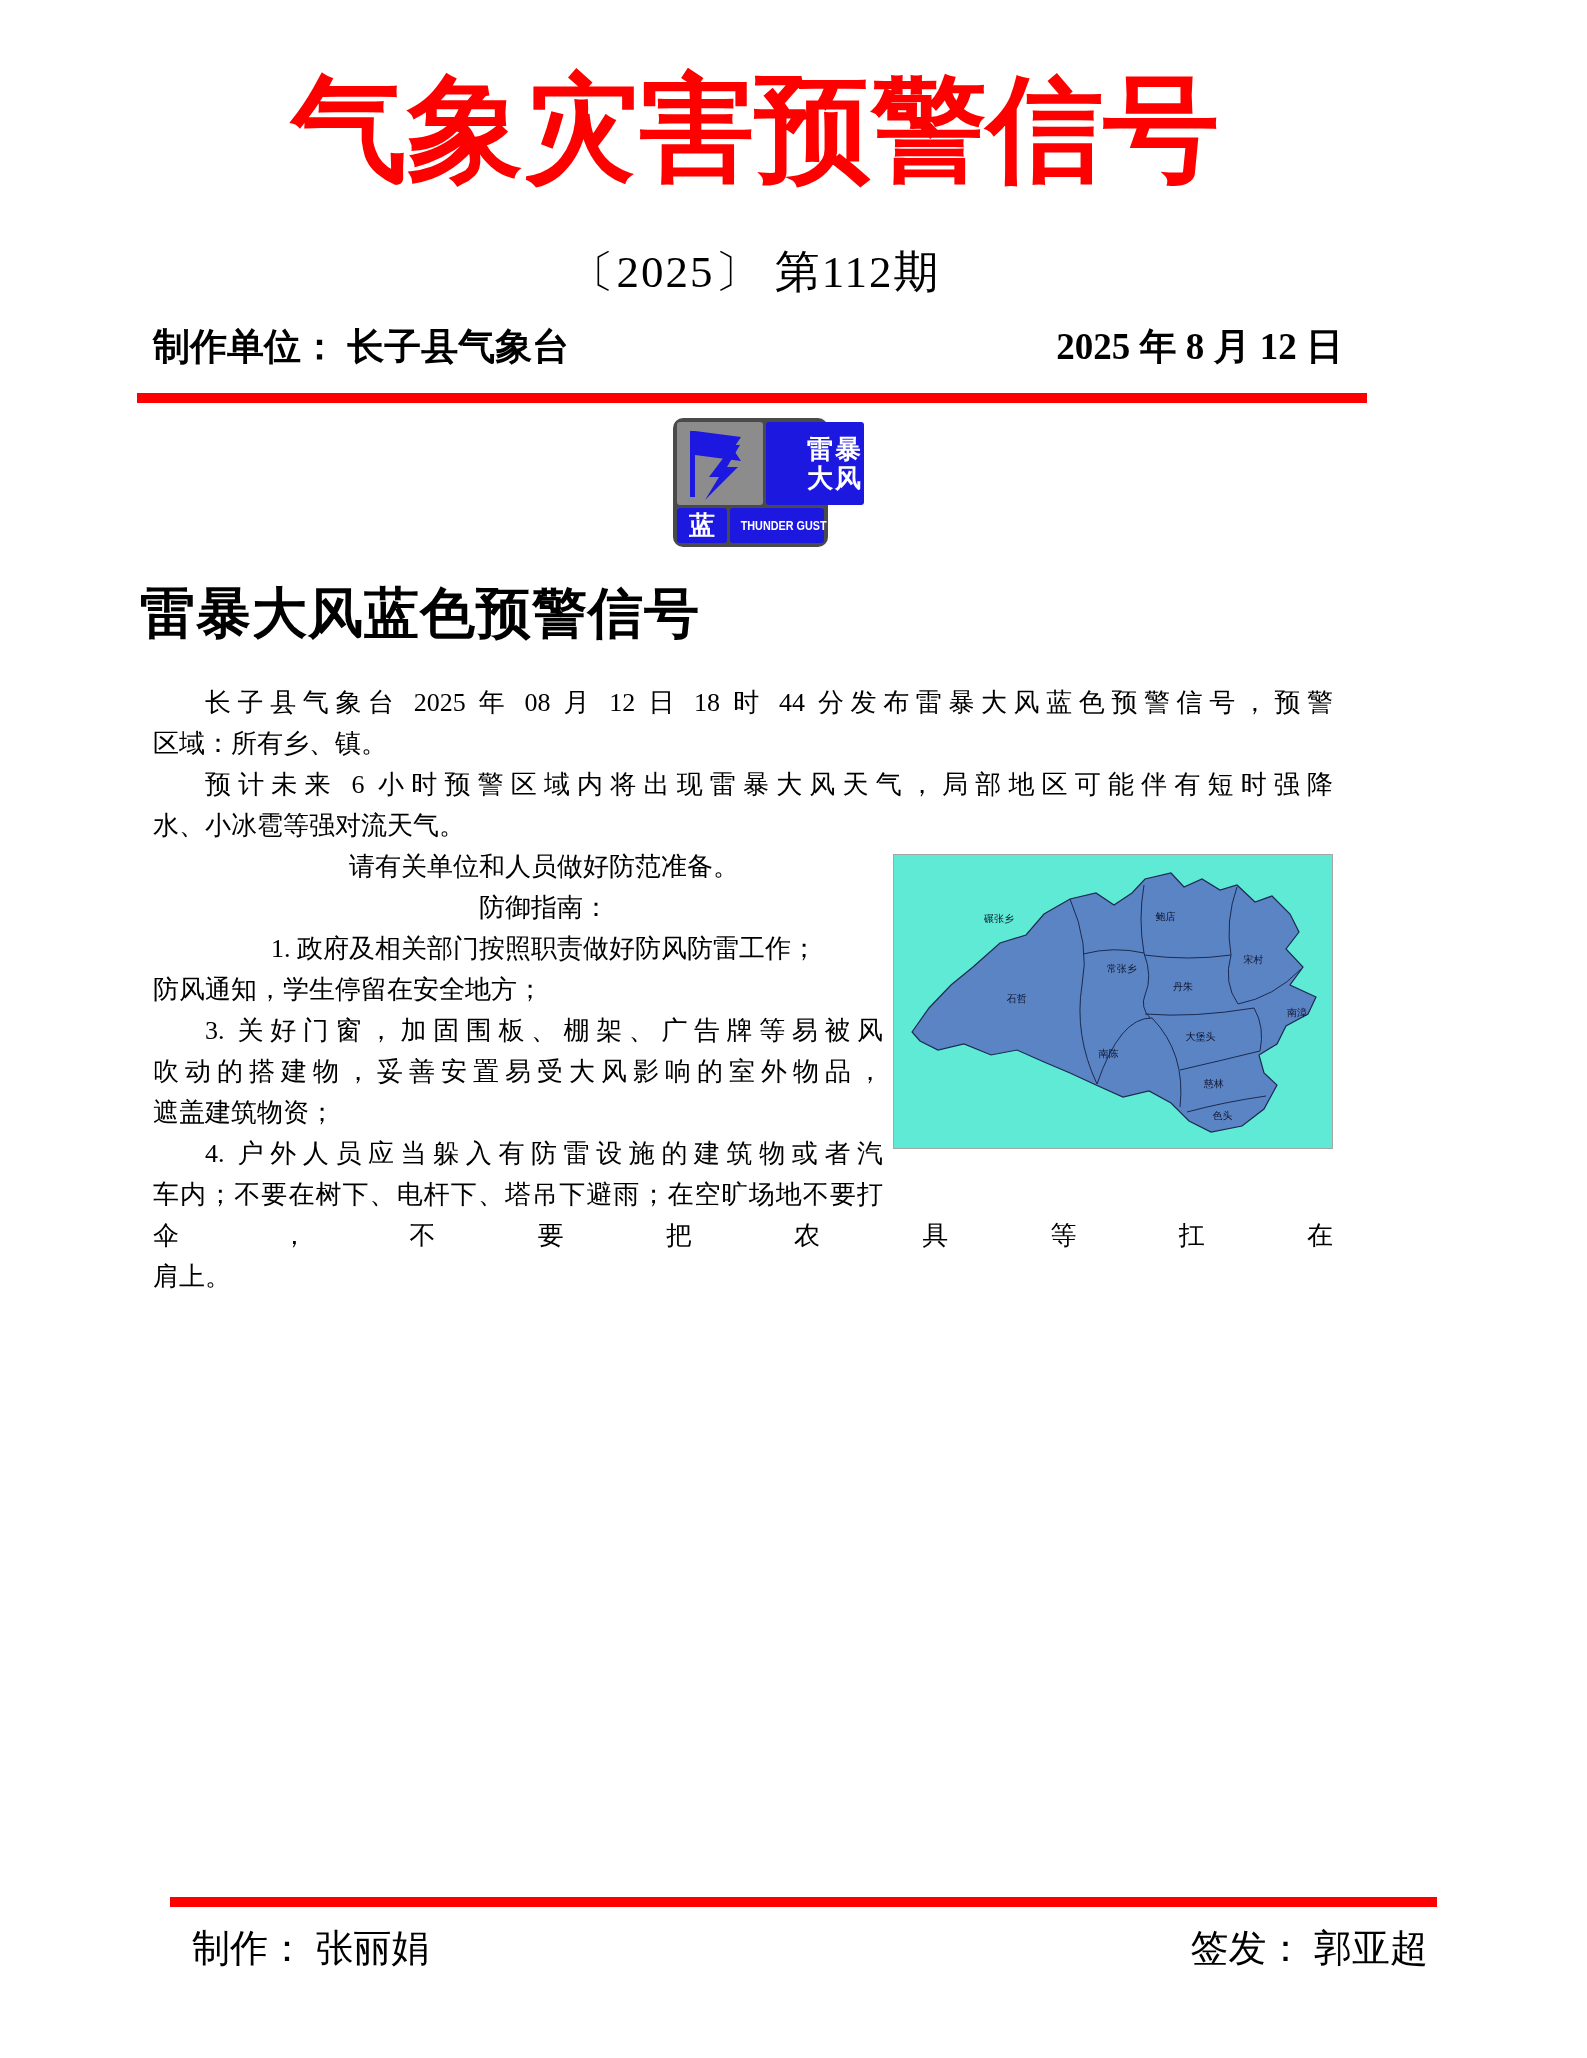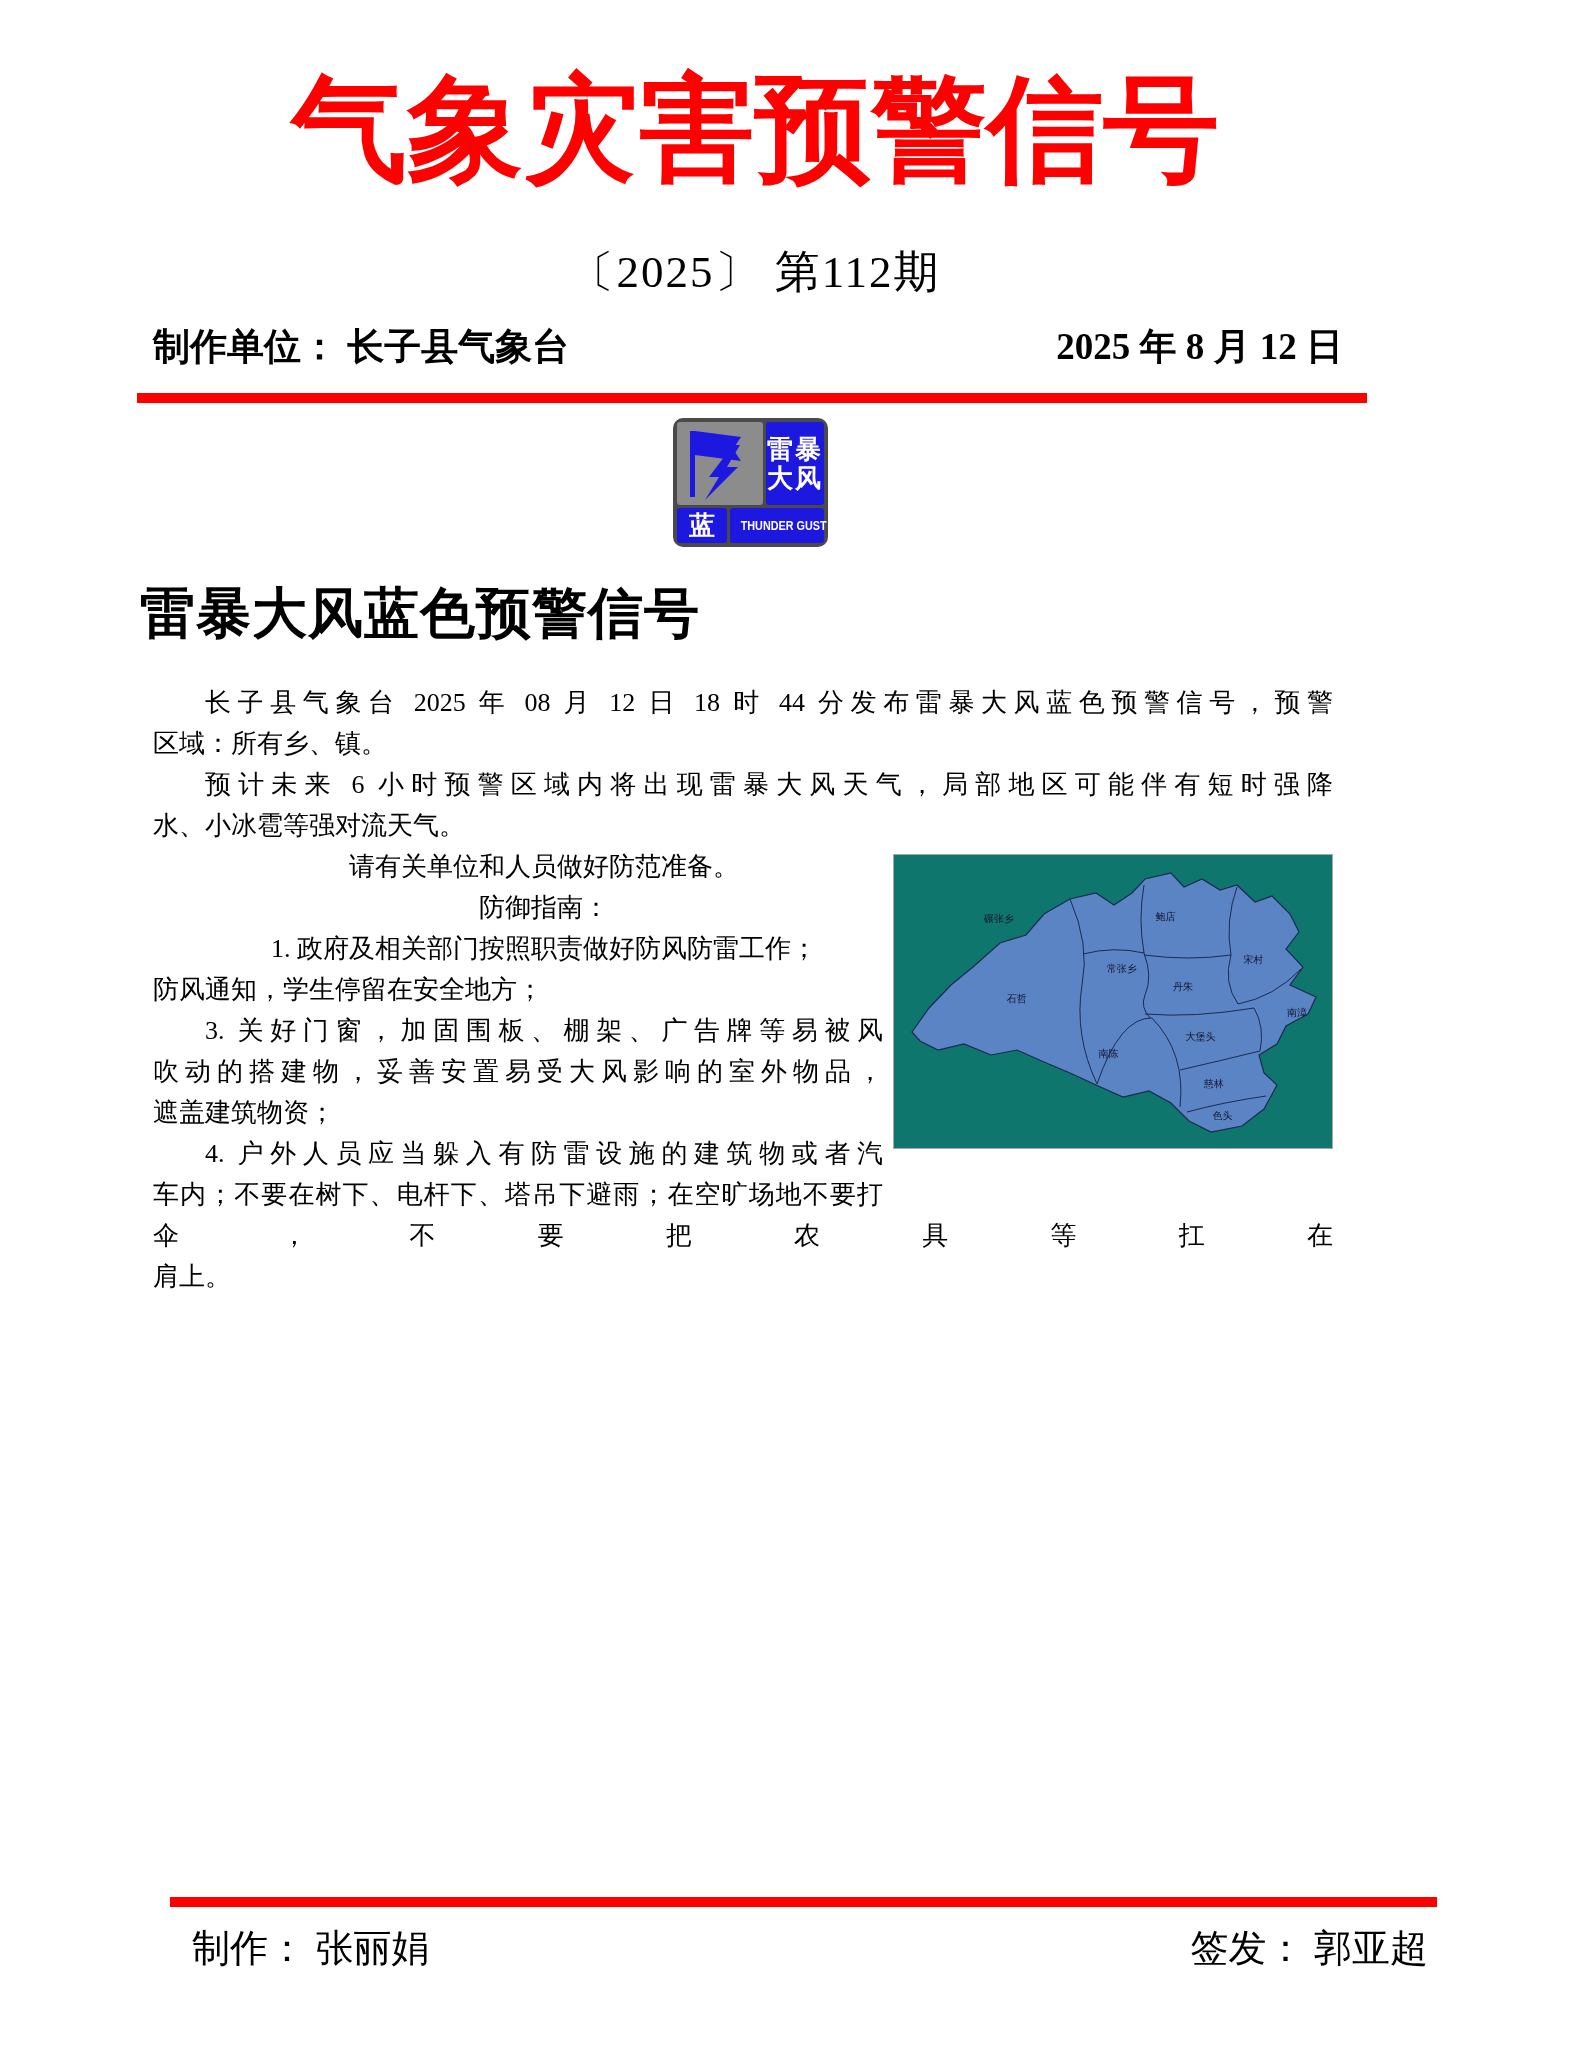--- a/index.html
+++ b/index.html
@@ -37,21 +37,21 @@
     position:absolute;top:418px;left:673px;width:155px;height:129px;
     background:var(--sign-frame,#4a4a4a);border-radius:10px;
   }
   .sign .cell{position:absolute;border-radius:3px;}
   .cell.flagcell{left:4px;top:4px;width:86px;height:83px;background:var(--sign-gray,#8c8c8c);}
   .cell.flagcell svg{display:block;width:100%;height:100%;}
   .cell.namecell{
     left:93px;top:4px;width:58px;height:83px;background:var(--sign-blue,#1d18e0);
     color:#fff;font-family:"Liberation Sans","DejaVu Sans",sans-serif;
     font-weight:bold;font-size:26px;line-height:29px;text-align:center;
-    display:flex;flex-direction:column;justify-content:center;letter-spacing:2px;
+    display:flex;flex-direction:column;justify-content:center;letter-spacing:2px;padding-left:40px;
   }
   .cell.levelcell{
     left:4px;top:90px;width:50px;height:35px;background:var(--sign-blue,#1d18e0);
     color:#fff;font-family:"Liberation Sans","DejaVu Sans",sans-serif;
     font-weight:bold;font-size:26px;line-height:35px;text-align:center;
   }
   .cell.encell{
     left:57px;top:90px;width:94px;height:35px;background:var(--sign-blue,#1d18e0);
     color:#fff;font-family:"Liberation Sans","DejaVu Sans",sans-serif;
     font-weight:bold;font-size:13.5px;line-height:35px;text-align:center;
@@ -74,21 +74,21 @@
   .para .line{min-height:41px;}
   .para .line.first{text-indent:2em;text-align:center;}
   .para .line.j{text-align:justify;text-align-last:justify;}
   
   .map-float{
     float:right;width:440px;height:295px;
     margin:8px 0 57px 10px;
     position:relative;
   }
   .map-frame{
-    position:absolute;inset:0;background:#0f766e;
+    position:absolute;inset:0;background:#5eead4;
     border:1px solid #a6a6a6;box-sizing:border-box;
   }
   .map-frame svg{display:block;width:100%;height:100%;}
   .map-shape{fill:var(--map-fill,#5b84c4);stroke:#1b2a50;stroke-width:1.2;}
   .map-line{fill:none;stroke:#1b2a50;stroke-width:1;}
   .map-label{
     position:absolute;transform:translate(-50%,-50%);
     font-family:"Liberation Sans","DejaVu Sans",sans-serif;
     font-size:10px;line-height:10px;color:#10152e;white-space:nowrap;
   }

